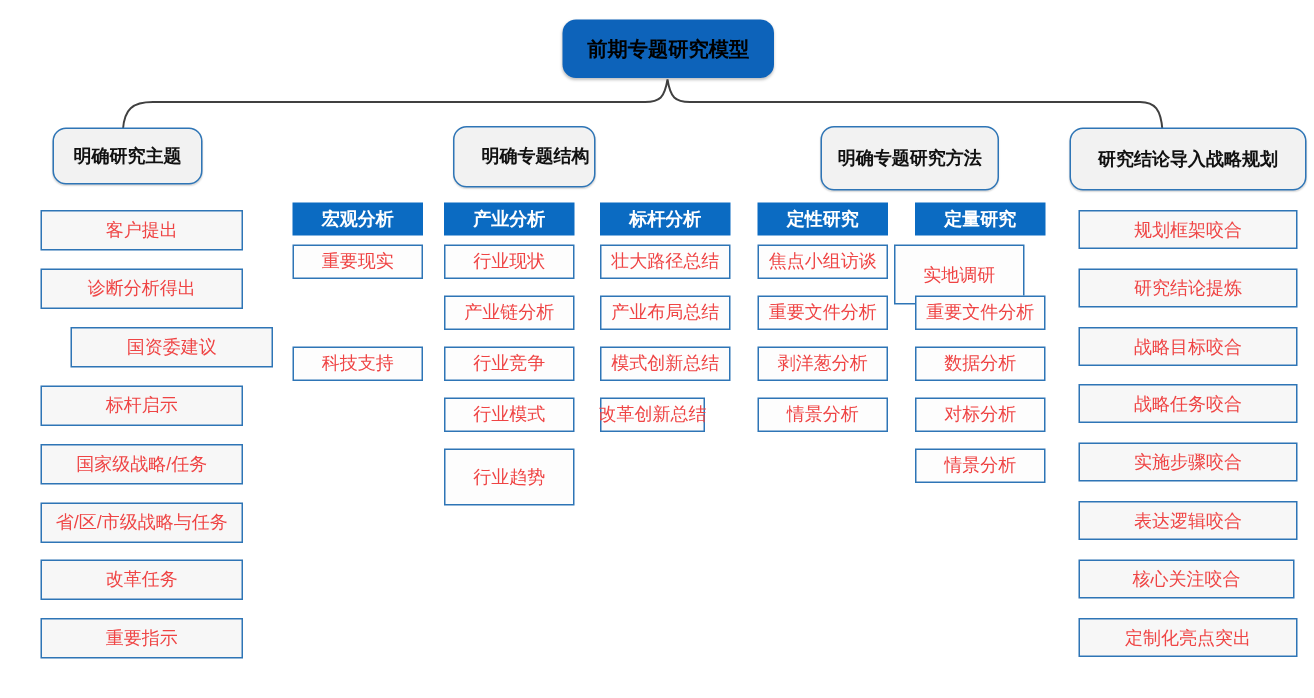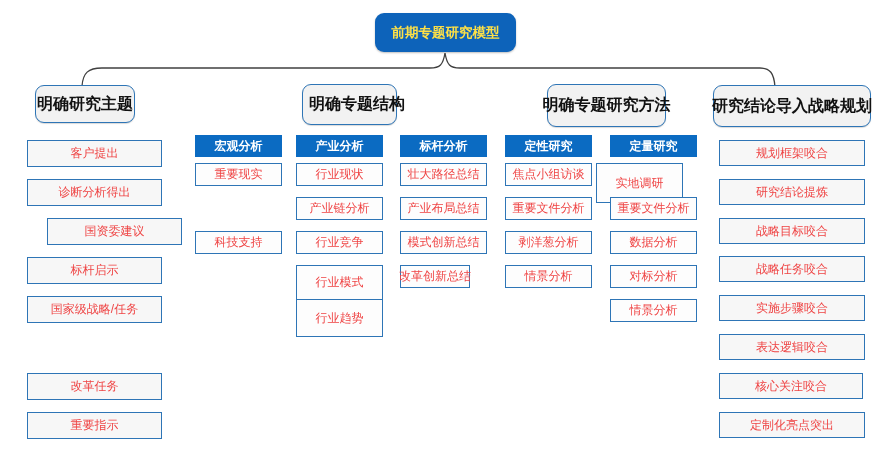--- a/index.html
+++ b/index.html
@@ -13,32 +13,32 @@
   }
   .node{
     position:absolute;
     display:flex;align-items:center;justify-content:center;
     text-align:center;
     box-sizing:border-box;
     white-space:nowrap;
   }
   .root{
     background:#0d63ba;
-    color:#fde047;
+    color:#000000;
     font-weight:bold;
     font-size:13.5px;
     border-radius:9px;
     box-shadow:0 1px 2px rgba(0,0,0,.25);
   }
   .branch{
     background:#f2f2f2;
     border:1.6px solid #2e75b6;
     border-radius:9px;
     font-weight:bold;
-    font-size:16px;
+    font-size:12px;
     box-shadow:0 1px 1px rgba(0,0,0,.15);
   }
   .colhdr{
     background:#0b6bc2;
     color:#ffffff;
     font-weight:bold;
     font-size:12px;
   }
   .item{
     background:#fdfdfd;
@@ -73,30 +73,31 @@
   </div>
   <div class="node branch" style="left:713px;top:85px;width:158px;height:42px;">
     <span>研究结论导入战略规划</span>
   </div>
 
 <div class="node item gray" style="left: 27px; top: 140px; width: 135px; height: 27px;">客户提出</div>
     <div class="node item gray" style="left: 27px; top: 179px; width: 135px; height: 27px;">诊断分析得出</div>
     <div class="node item gray" style="left: 27px; top: 218px; width: 135px; height: 27px; margin-left: 20px;">国资委建议</div>
     <div class="node item gray" style="left: 27px; top: 257px; width: 135px; height: 27px;">标杆启示</div>
     <div class="node item gray" style="left: 27px; top: 296px; width: 135px; height: 27px;">国家级战略/任务</div>
+    <div class="node item gray" style="left: 27px; top: 335px; width: 135px; height: 27px;">省/区/市级战略与任务</div>
     <div class="node item gray" style="left: 27px; top: 373px; width: 135px; height: 27px;">改革任务</div>
     <div class="node item gray" style="left: 27px; top: 412px; width: 135px; height: 27px;">重要指示</div>
     <div class="node colhdr" style="left: 195px; top: 135px; width: 87px; height: 22px;">宏观分析</div>
     <div class="node item" style="left: 195px; top: 163px; width: 87px; height: 23px;">重要现实</div>
     <div class="node item" style="left: 195px; top: 231px; width: 87px; height: 23px;">科技支持</div>
     <div class="node colhdr" style="left: 296px; top: 135px; width: 87px; height: 22px;">产业分析</div>
     <div class="node item" style="left: 296px; top: 163px; width: 87px; height: 23px;">行业现状</div>
     <div class="node item" style="left: 296px; top: 197px; width: 87px; height: 23px;">产业链分析</div>
     <div class="node item" style="left: 296px; top: 231px; width: 87px; height: 23px;">行业竞争</div>
-    <div class="node item" style="left: 296px; top: 265px; width: 87px; height: 35px;">行业模式</div>
+    <div class="node item" style="left: 296px; top: 265px; width: 87px; height: 23px;">行业模式</div>
     <div class="node item" style="left: 296px; top: 299px; width: 87px; height: 38px;">行业趋势</div>
     <div class="node colhdr" style="left: 400px; top: 135px; width: 87px; height: 22px;">标杆分析</div>
     <div class="node item" style="left: 400px; top: 163px; width: 87px; height: 23px;">壮大路径总结</div>
     <div class="node item" style="left: 400px; top: 197px; width: 87px; height: 23px;">产业布局总结</div>
     <div class="node item" style="left: 400px; top: 231px; width: 87px; height: 23px;">模式创新总结</div>
     <div class="node item" style="left: 400px; top: 265px; width: 70px; height: 23px;">改革创新总结</div>
     <div class="node colhdr" style="left: 505px; top: 135px; width: 87px; height: 22px;">定性研究</div>
     <div class="node item" style="left: 505px; top: 163px; width: 87px; height: 23px;">焦点小组访谈</div>
     <div class="node item" style="left: 505px; top: 197px; width: 87px; height: 23px;">重要文件分析</div>
     <div class="node item" style="left: 505px; top: 231px; width: 87px; height: 23px;">剥洋葱分析</div>

